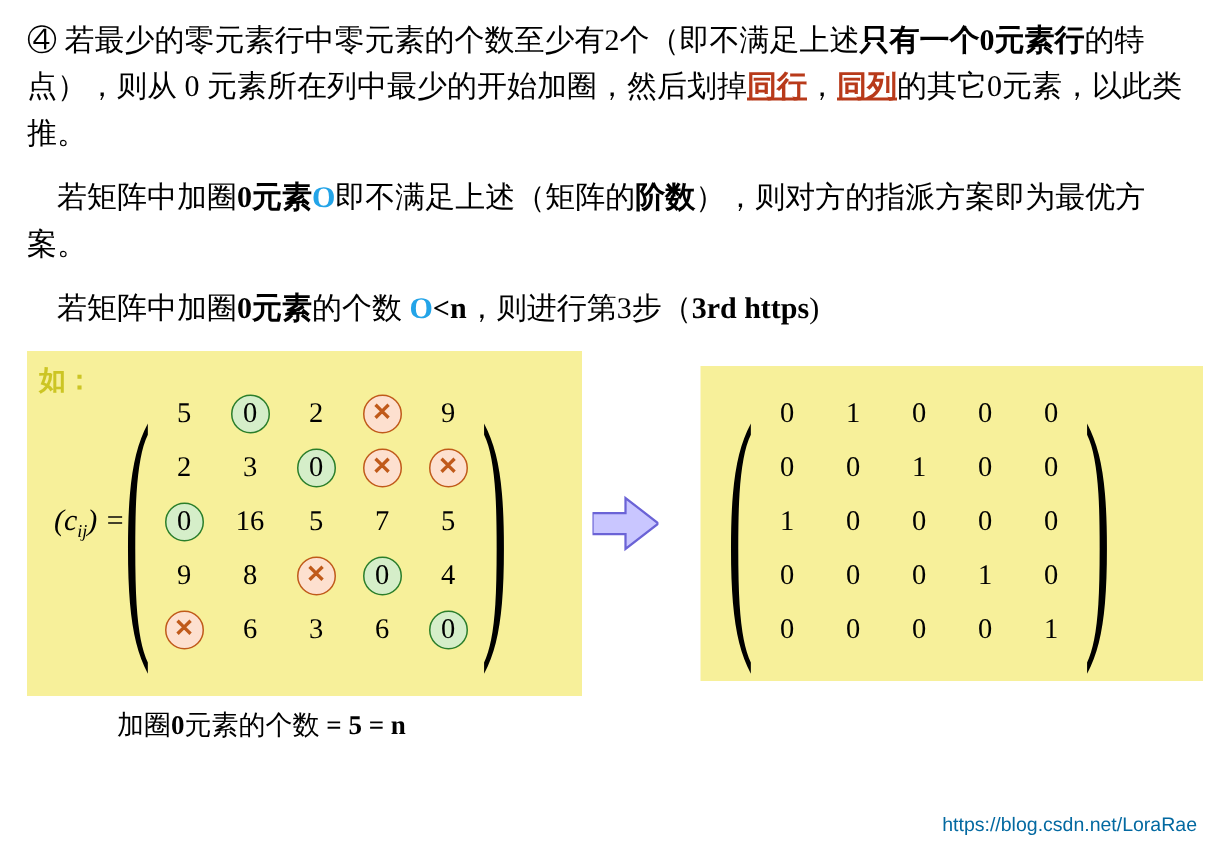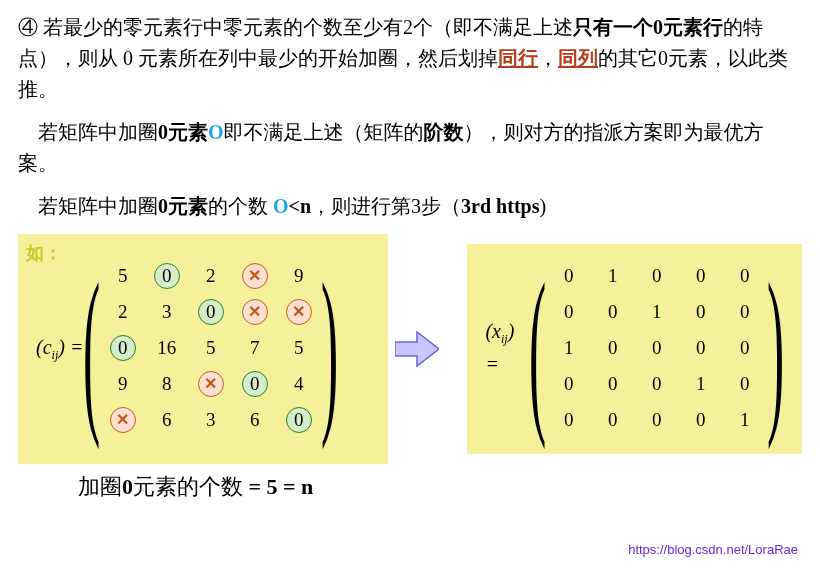--- a/index.html
+++ b/index.html
@@ -90,31 +90,31 @@
   }
   .arrow-box {
     width: 60px;
     display: flex;
     justify-content: center;
     align-items: center;
   }
   .arrow-svg { width: 44px; height: 38px; }
 
   .bottom-caption {
-    font-size: 22px;
+    font-size: 18px;
     margin-top: 6px;
     margin-left: 60px;
     font-family: "SimHei", sans-serif;
   }
   .bottom-caption .lat { font-family: "Times New Roman", serif; font-weight: bold; font-style: normal; }
 
   .watermark {
     position: absolute;
     right: 22px; bottom: 10px;
-    color: #6d28d9;
+    color: #0369a1;
     font-family: sans-serif;
     font-size: 13px;
     pointer-events: none;
   }
   .mat-wrap{
     display:flex; align-items:center; height:100%;
   }
 </style>
 </head>
 <body>
@@ -194,23 +194,20 @@
   </div>
 
   <div class="arrow-box">
     <svg class="arrow-svg" viewBox="0 0 44 38">
       <polygon points="0,12 22,12 22,2 44,19 22,36 22,26 0,26" fill="#c9c6ff" stroke="#6b63d6" stroke-width="1.5"></polygon>
     </svg>
   </div>
 
   <div class="pane pane-right">
     <div class="mat-wrap">
-      <span class="mat-label">
-        <span>(</span><span>x</span><span class="sub">ij</span><span>) =</span>
-      </span>
       <span class="mat-body">
         <span class="paren">(</span>
         <span id="grid-right" class="grid">
             <span class="cell">0</span>
             <span class="cell">1</span>
             <span class="cell">0</span>
             <span class="cell">0</span>
             <span class="cell">0</span>
             <span class="cell">0</span>
             <span class="cell">0</span>

